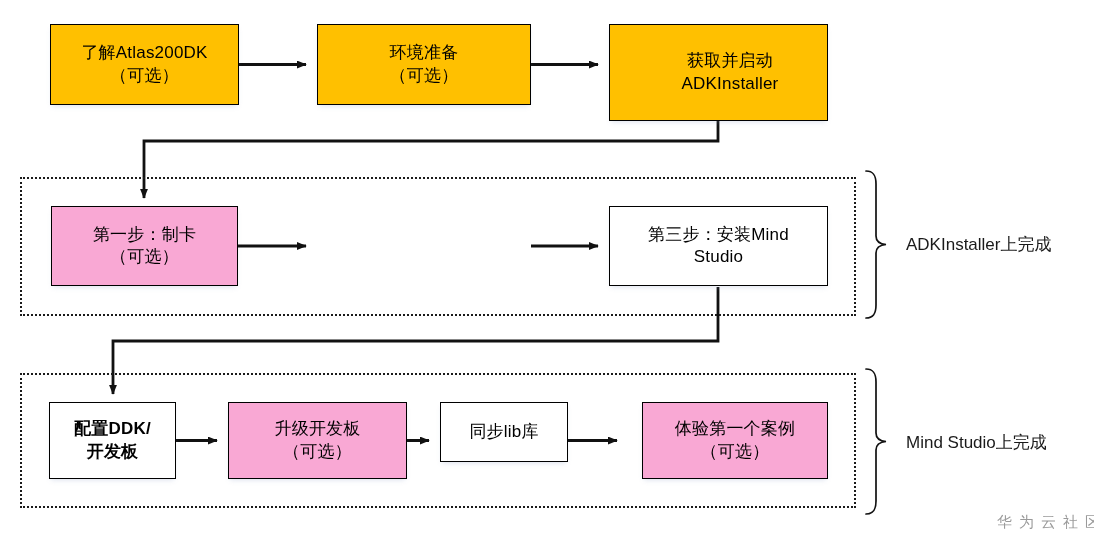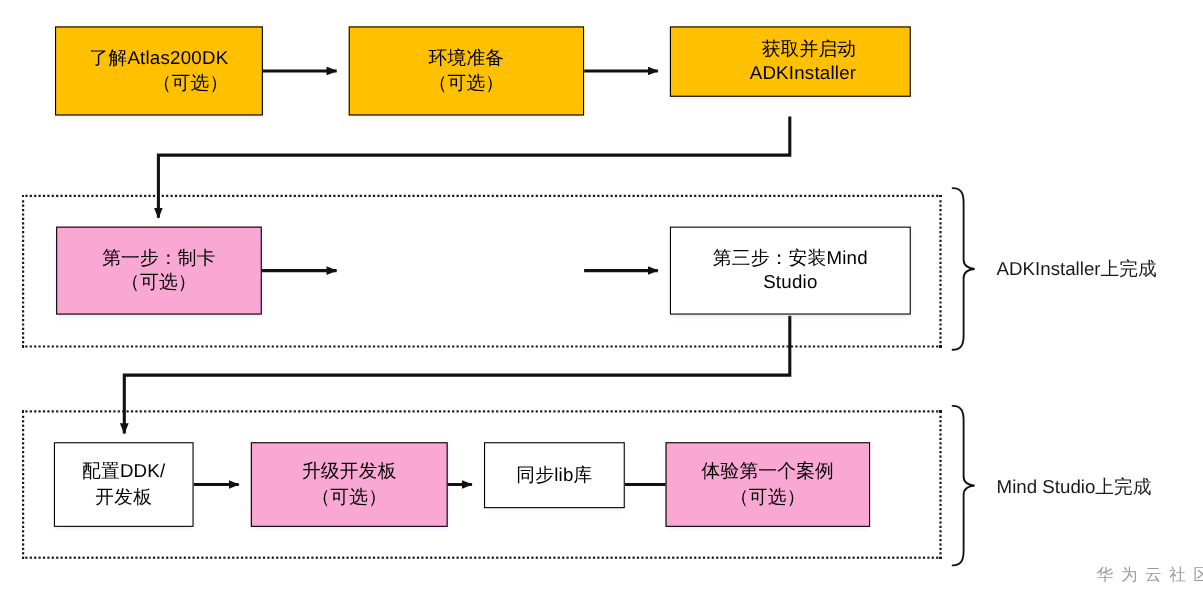--- a/index.html
+++ b/index.html
@@ -37,21 +37,21 @@
     color: #000000;
     font-size: 17px;
     letter-spacing: 0.2px;
     padding: 2px 4px;
     box-shadow: 0 3px 5px -2px rgba(140,160,200,0.30);
   }
   .node .lbl {
     white-space: pre-line;
     display: block;
   }
-  .fill-orange { background: #FFC000; text-align: right; }
+  .fill-orange { background: #FFC000; }
   .fill-salmon { background: #f9a8d4; }
   .fill-white  { background: #FFFFFF; }
 
   .group-box {
     position: absolute;
     box-sizing: border-box;
     border: 2.4px dotted #1a1a1a;
     background: transparent;
   }
   .group-label {
@@ -100,21 +100,21 @@
   <div class="node fill-orange" style="left:50px;  top:24px;  width:189px; height:81px;">
     <span class="lbl">了解Atlas200DK
 （可选）</span>
   </div>
 
   <div class="node fill-orange" style="left:317px; top:24px;  width:214px; height:81px;">
     <span class="lbl">环境准备
 （可选）</span>
   </div>
 
-  <div class="node fill-orange" style="left:609px; top:24px;  width:219px; height:64px;padding-left:27px;">
+  <div class="node fill-orange" style="left:609px; top:24px;  width:219px; height:97px;padding-left:27px;">
     <span class="lbl">获取并启动
 ADKInstaller</span>
   </div>
 
   <div class="group-box" style="left:20px; top:177px; width:836px; height:139px;"></div>
 
   <div class="node fill-salmon" style="left:51px;  top:206px; width:187px; height:80px;">
     <span class="lbl">第一步：制卡
 （可选）</span>
   </div>
@@ -122,35 +122,35 @@
 
   <div class="node fill-white" style="left:609px; top:206px; width:219px; height:80px;">
     <span class="lbl">第三步：安装Mind
 Studio</span>
   </div>
 
   <div class="group-label" style="left:906px; top:233px;">ADKInstaller上完成</div>
 
   <div class="group-box" style="left:20px; top:373px; width:836px; height:135px;"></div>
 
-  <div class="node fill-white" style="left:49px;  top:402px; width:127px; height:77px;">
+  <div class="node fill-white" style="left:49px;  top:402px; width:127px; height:77px;font-weight:bold;">
     <span class="lbl">配置DDK/
 开发板</span>
   </div>
 
   <div class="node fill-salmon" style="left:228px; top:402px; width:179px; height:77px;">
     <span class="lbl">升级开发板
 （可选）</span>
   </div>
 
   <div class="node fill-white" style="left:440px; top:402px; width:128px; height:60px;">
     <span class="lbl">同步lib库</span>
   </div>
 
-  <div class="node fill-salmon" style="left:605px; top:402px; width:186px; height:77px;">
+  <div class="node fill-salmon" style="left:642px; top:402px; width:186px; height:77px;">
     <span class="lbl">体验第一个案例
 （可选）</span>
   </div>
 
   <div class="group-label" style="left:906px; top:431px;">Mind Studio上完成</div>
 
   <div class="watermark" style="left:966px; top:513px;margin-left:31px;">华为云社区</div>
 
 </div>
 

